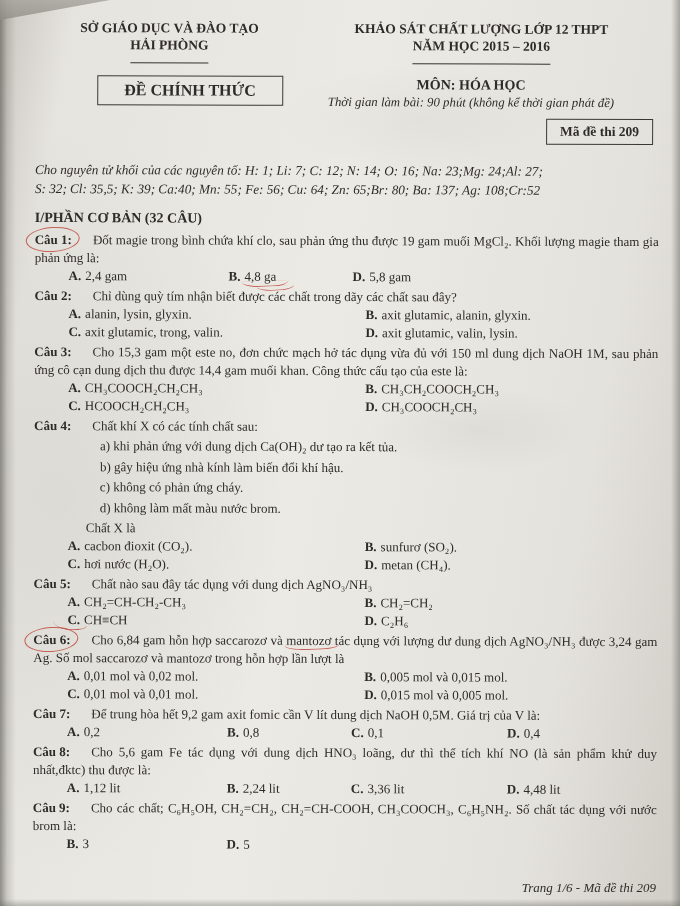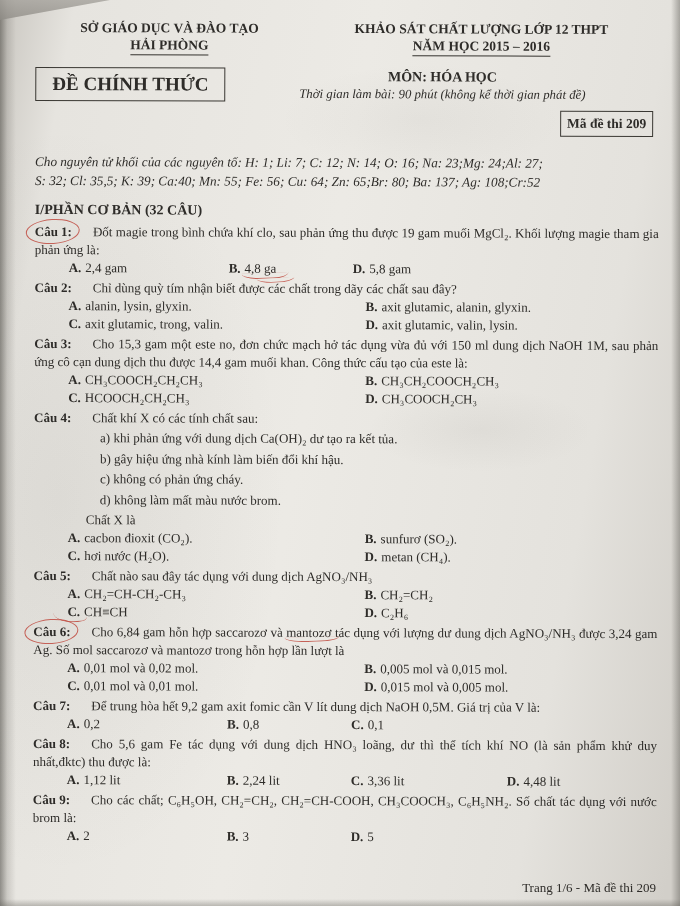--- a/index.html
+++ b/index.html
@@ -20,49 +20,49 @@
     background:linear-gradient(0deg,rgba(90,88,82,.35),rgba(0,0,0,0));}
   .corner-tl{position:absolute;left:0;top:0;width:110px;height:20px;
     background:linear-gradient(to bottom,#a5a29c,#8f8c86);
     clip-path:polygon(0 0,100% 0,0 100%);opacity:.8;}
   .content{position:absolute;inset:0;padding:20px 22px 0 34px;transform:rotate(0.2deg);}
 
   
   .hdr{display:flex;}
   .hdr-left{width:268px;text-align:center;font-weight:bold;font-size:13.5px;line-height:17px;}
   .hdr-right{flex:1;text-align:center;font-weight:bold;font-size:13.5px;line-height:17px;}
-  .u{display:inline-block;border-bottom:1.3px solid #35332f;padding-bottom:1px;}
+  .u{display:inline-block;border-bottom:1.3px solid #35332f;padding-bottom:9px;}
   .hdr2{display:flex;margin-top:12px;align-items:flex-start;}
-  .box-official{border:1.6px solid #3a3833;padding:5px 16px;font-weight:bold;font-size:19px;
-    white-space:nowrap;}
+  .box-official{border:1.6px solid #3a3833;padding:5px 26px;font-weight:bold;font-size:16px;
+    margin-left:62px;white-space:nowrap;}
   .hdr2-right{flex:1;text-align:center;}
   .subject{font-weight:bold;font-size:14px;line-height:18px;}
   .duration,.pages-note{font-style:italic;font-size:12.8px;line-height:16.5px;}
   .code-row{text-align:right;margin-top:7px;padding-right:6px;}
-  .box-code{display:inline-block;border:1.6px solid #3a3833;padding:4px 6px;font-weight:bold;font-size:13.5px;}
+  .box-code{display:inline-block;border:1.6px solid #3a3833;padding:4px 13px;font-weight:bold;font-size:13.5px;}
 
   
   .atomic{margin-top:17px;font-style:italic;font-size:13.2px;line-height:19.5px;}
 
   .section-h{margin-top:10px;font-weight:bold;font-size:14px;line-height:18px;}
 
   
   .qs{margin-top:4px;}
   .question{margin-bottom:2px;}
   .q-text{text-align:justify;font-size:13px;line-height:18px;}
   .q-label{font-weight:bold;margin-right:21px;position:relative;display:inline-block;}
   .opts{display:grid;margin-left:34px;font-size:13px;line-height:18px;}
   .opts.cols4{grid-template-columns:160px 124px 156px 1fr;}
   .opts.cols2{grid-template-columns:297px 1fr;}
   .opt-key{font-weight:bold;margin-right:4px;position:relative;display:inline-block;}
   .statements{margin-left:66px;font-size:13px;line-height:18px;}
   .stmt{margin:2.5px 0;}
   .post-text{margin-left:52px;font-size:13px;line-height:18px;}
 
-  .footer{position:absolute;right:24px;bottom:10px;font-size:13px;}
+  .footer{position:absolute;right:24px;bottom:10px;font-size:13px;font-style:italic;}
 
   
   .circled::after{content:"";position:absolute;left:-9px;right:-8px;top:-4px;bottom:-3px;
     border:1.8px solid var(--red,#bf4a3f);border-radius:50%;transform:rotate(-4deg);opacity:.85;}
   .u2{position:relative;}
   .u2::after{content:"";position:absolute;left:-3px;right:-12px;bottom:-3px;height:5px;
     border-bottom:1.9px solid var(--red,#bf4a3f);border-radius:0 0 50% 50%/0 0 9px 9px;
     transform:rotate(-2deg);opacity:.85;}
   .u2::before{content:"";position:absolute;left:12px;right:-18px;bottom:-7px;height:4px;
     border-bottom:1.6px solid var(--red,#bf4a3f);border-radius:0 0 60% 60%/0 0 6px 6px;
@@ -172,35 +172,35 @@
               <span class="opt"><b class="opt-key">C.</b><span>0,01 mol và 0,01 mol.</span></span>
               <span class="opt"><b class="opt-key">D.</b><span>0,015 mol và 0,005 mol.</span></span>
             </div>
           </div>
           <div class="question">
             <div class="q-text"><span class="q-label">Câu 7:</span><span>Để trung hòa hết 9,2 gam axit fomic cần V lít dung dịch NaOH 0,5M. Giá trị của V là:</span></div>
             <div class="opts cols4">
               <span class="opt"><b class="opt-key">A.</b><span>0,2</span></span>
               <span class="opt"><b class="opt-key">B.</b><span>0,8</span></span>
               <span class="opt"><b class="opt-key">C.</b><span>0,1</span></span>
+              <span class="opt"><b class="opt-key">D.</b><span>0,4</span></span>
             </div>
           </div>
           <div class="question">
             <div class="q-text"><span class="q-label">Câu 8:</span><span>Cho 5,6 gam Fe tác dụng với dung dịch HNO₃ loãng, dư thì thể tích khí NO (là sản phẩm khử duy nhất,đktc) thu được là:</span></div>
             <div class="opts cols4">
               <span class="opt"><b class="opt-key">A.</b><span>1,12 lit</span></span>
               <span class="opt"><b class="opt-key">B.</b><span>2,24 lit</span></span>
               <span class="opt"><b class="opt-key">C.</b><span>3,36 lit</span></span>
               <span class="opt"><b class="opt-key">D.</b><span>4,48 lit</span></span>
             </div>
           </div>
           <div class="question">
             <div class="q-text"><span class="q-label">Câu 9:</span><span>Cho các chất; C₆H₅OH, CH₂=CH₂, CH₂=CH-COOH, CH₃COOCH₃, C₆H₅NH₂. Số chất tác dụng với nước brom là:</span></div>
             <div class="opts cols4">
-              <span class="opt"><b class="opt-key">A.</b><span>2</span></span>
               <span class="opt"><b class="opt-key">B.</b><span>3</span></span>
               <span class="opt"><b class="opt-key">D.</b><span>5</span></span>
             </div>
           </div>
         </div>
 
     </div>
 
     <div class="footer">Trang 1/6 - Mã đề thi 209</div>
 

